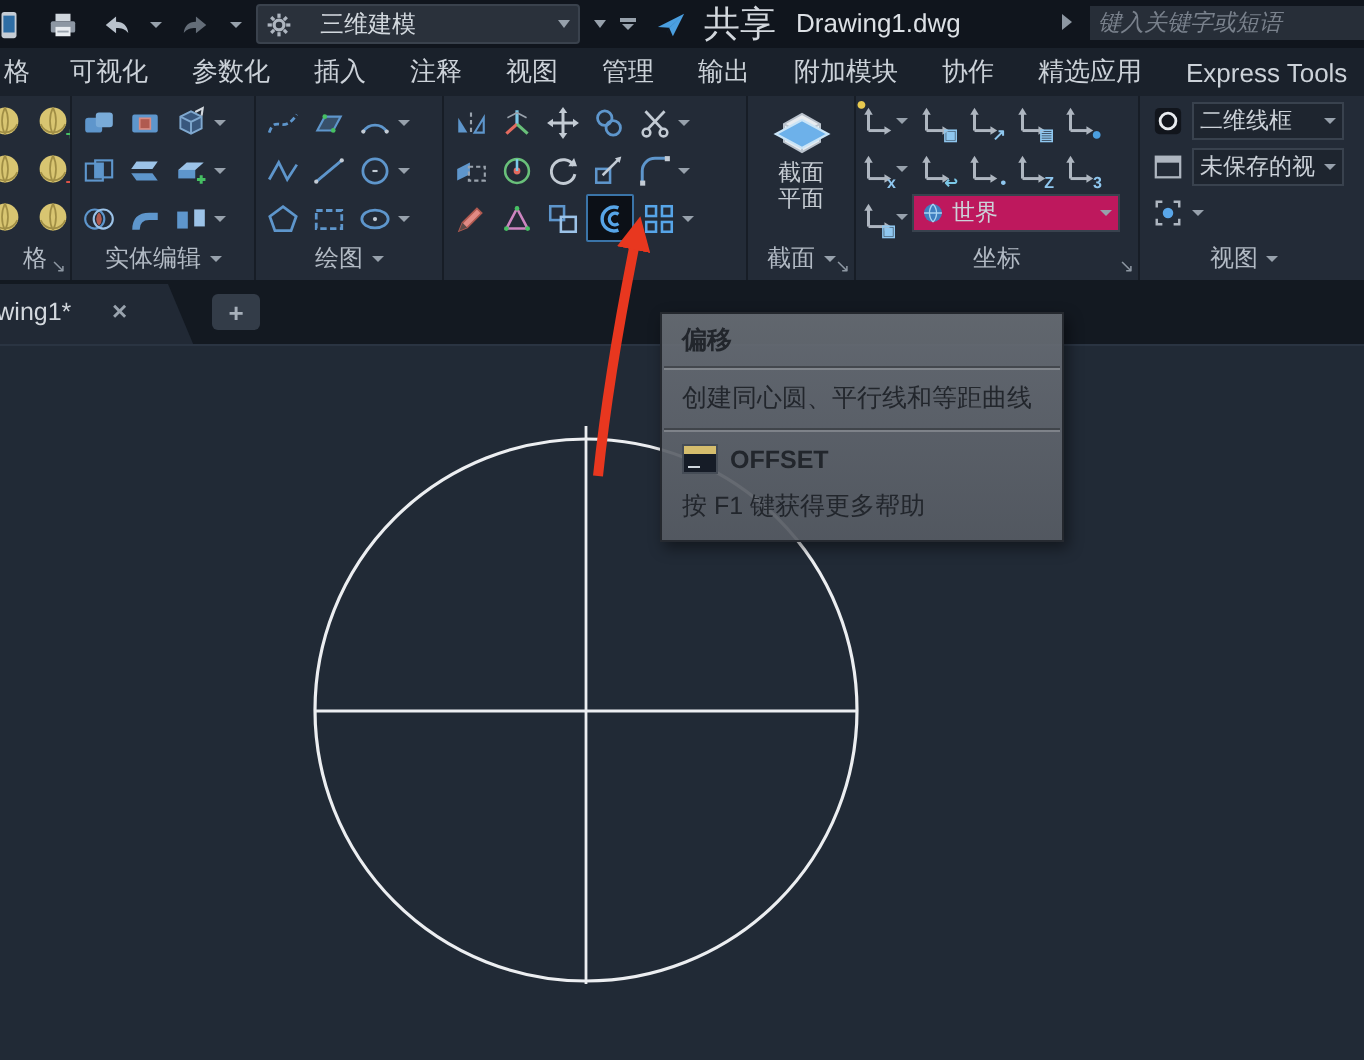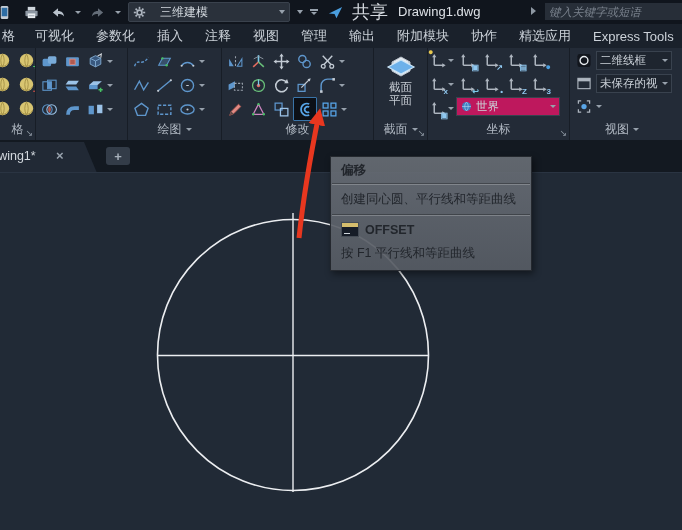--- a/index.html
+++ b/index.html
@@ -491,20 +491,24 @@
             </svg>
           </span>
         <span class="ib">
             <svg>
               <use href="#i-separate"></use>
             </svg>
           </span>
         <span class="cd sm"></span>
       </div>
     </div>
+    <div class="plabel">
+        <span>实体编辑</span>
+        <span class="cd sm"></span>
+      </div>
   </div>
 
   <div class="panel p-draw">
     <div class="pbody">
       <div class="irow">
         <span class="ib">
             <svg>
               <use href="#i-spline"></use>
             </svg>
           </span>
@@ -643,23 +647,20 @@
             </svg>
           </span>
         <span class="ib">
             <svg>
               <use href="#i-array"></use>
             </svg>
           </span>
         <span class="cd sm"></span>
       </div>
     </div>
-    <div class="plabel">
-        <span>修改</span>
-      </div>
   </div>
 
   <div class="panel p-section">
     <div class="secbtn">
       <svg>
           <use href="#i-section"></use>
         </svg>
       <span>截面</span>
       <span>平面</span>
     </div>
@@ -830,21 +831,21 @@
 
 <div class="tooltip">
   <div class="tt-title">偏移</div>
   <div class="tt-div"></div>
   <div class="tt-desc">创建同心圆、平行线和等距曲线</div>
   <div class="tt-div"></div>
   <div class="tt-cmd">
     <span class="cmdicon"></span>
     <span>OFFSET</span>
   </div>
-  <div class="tt-help">按 F1 平行线和等距曲线</div>
+  <div class="tt-help">按 F1 键获得更多帮助</div>
 </div>
 
 <svg class="overlay">
   <defs>
     <marker id="arrh" viewBox="0 0 10 10" refX="6.5" refY="5" markerWidth="3.4" markerHeight="3.4" orient="auto-start-reverse">
       <path d="M0 0 L10 5 L0 10 Z" fill="#e8371f"></path>
     </marker>
   </defs>
   <path d="M299 238 C303 200 310 158 319 114" fill="none" stroke="#e8371f" stroke-width="5" marker-end="url(#arrh)"></path>
 </svg>

